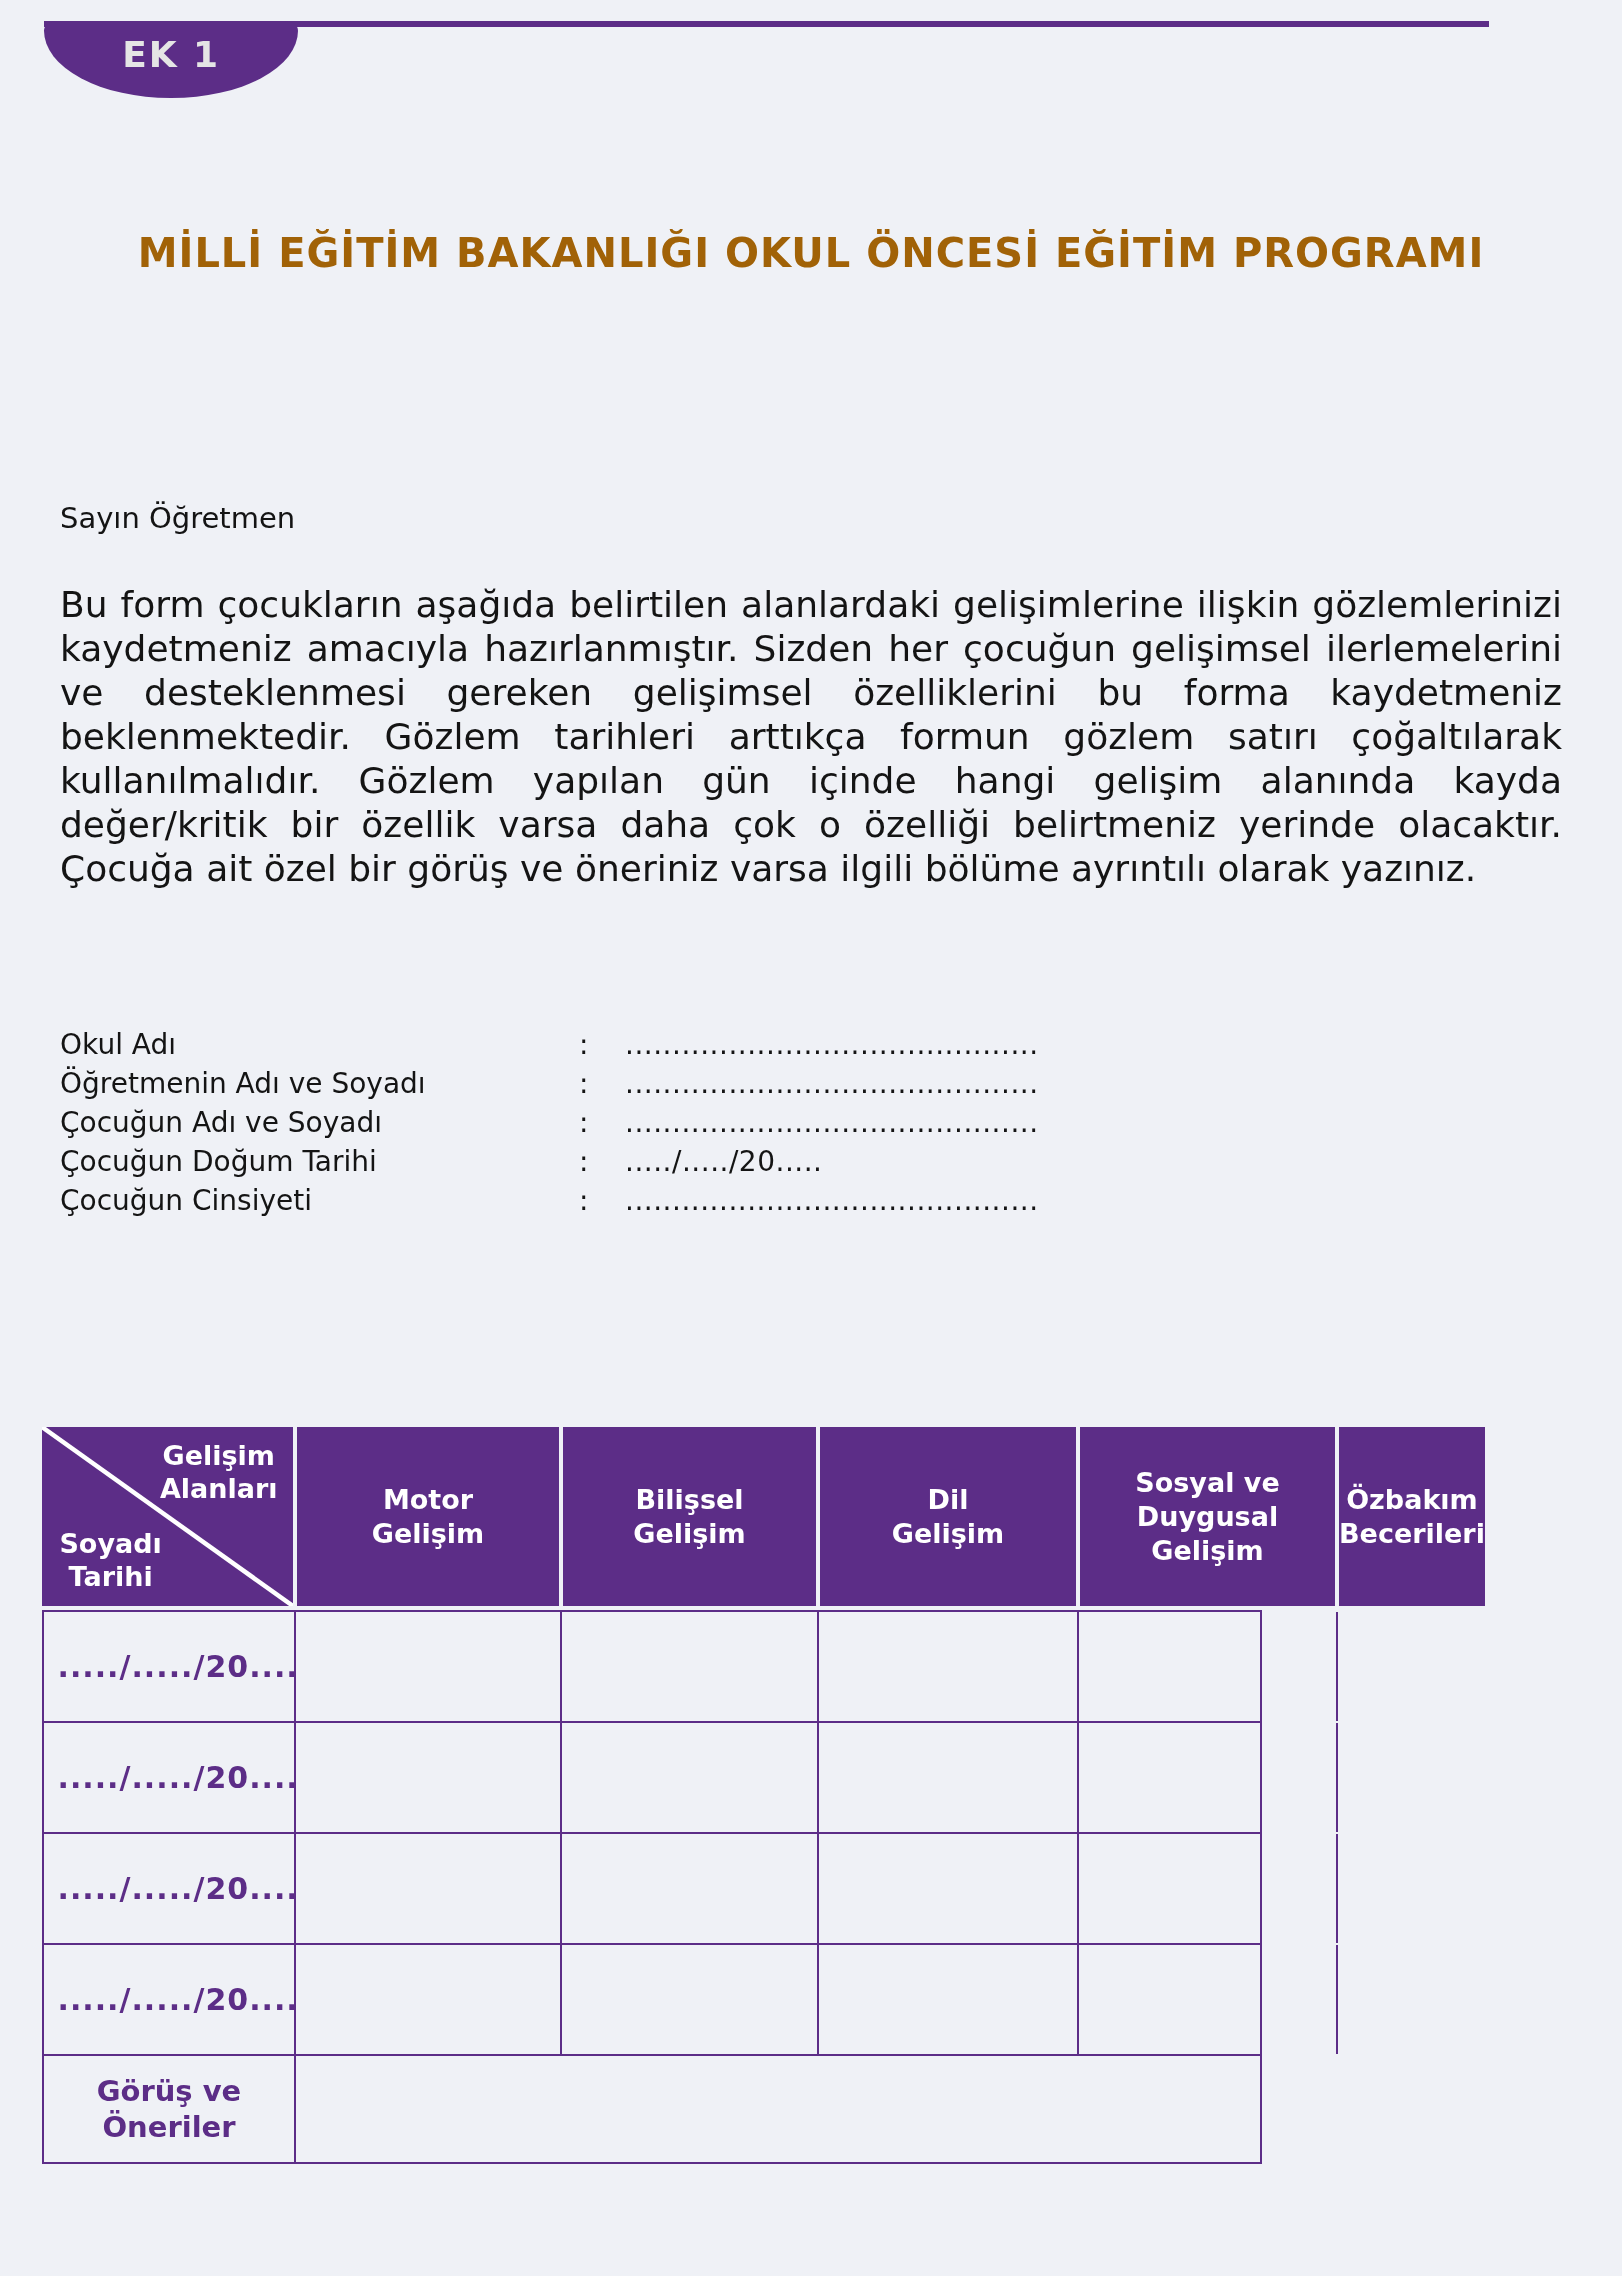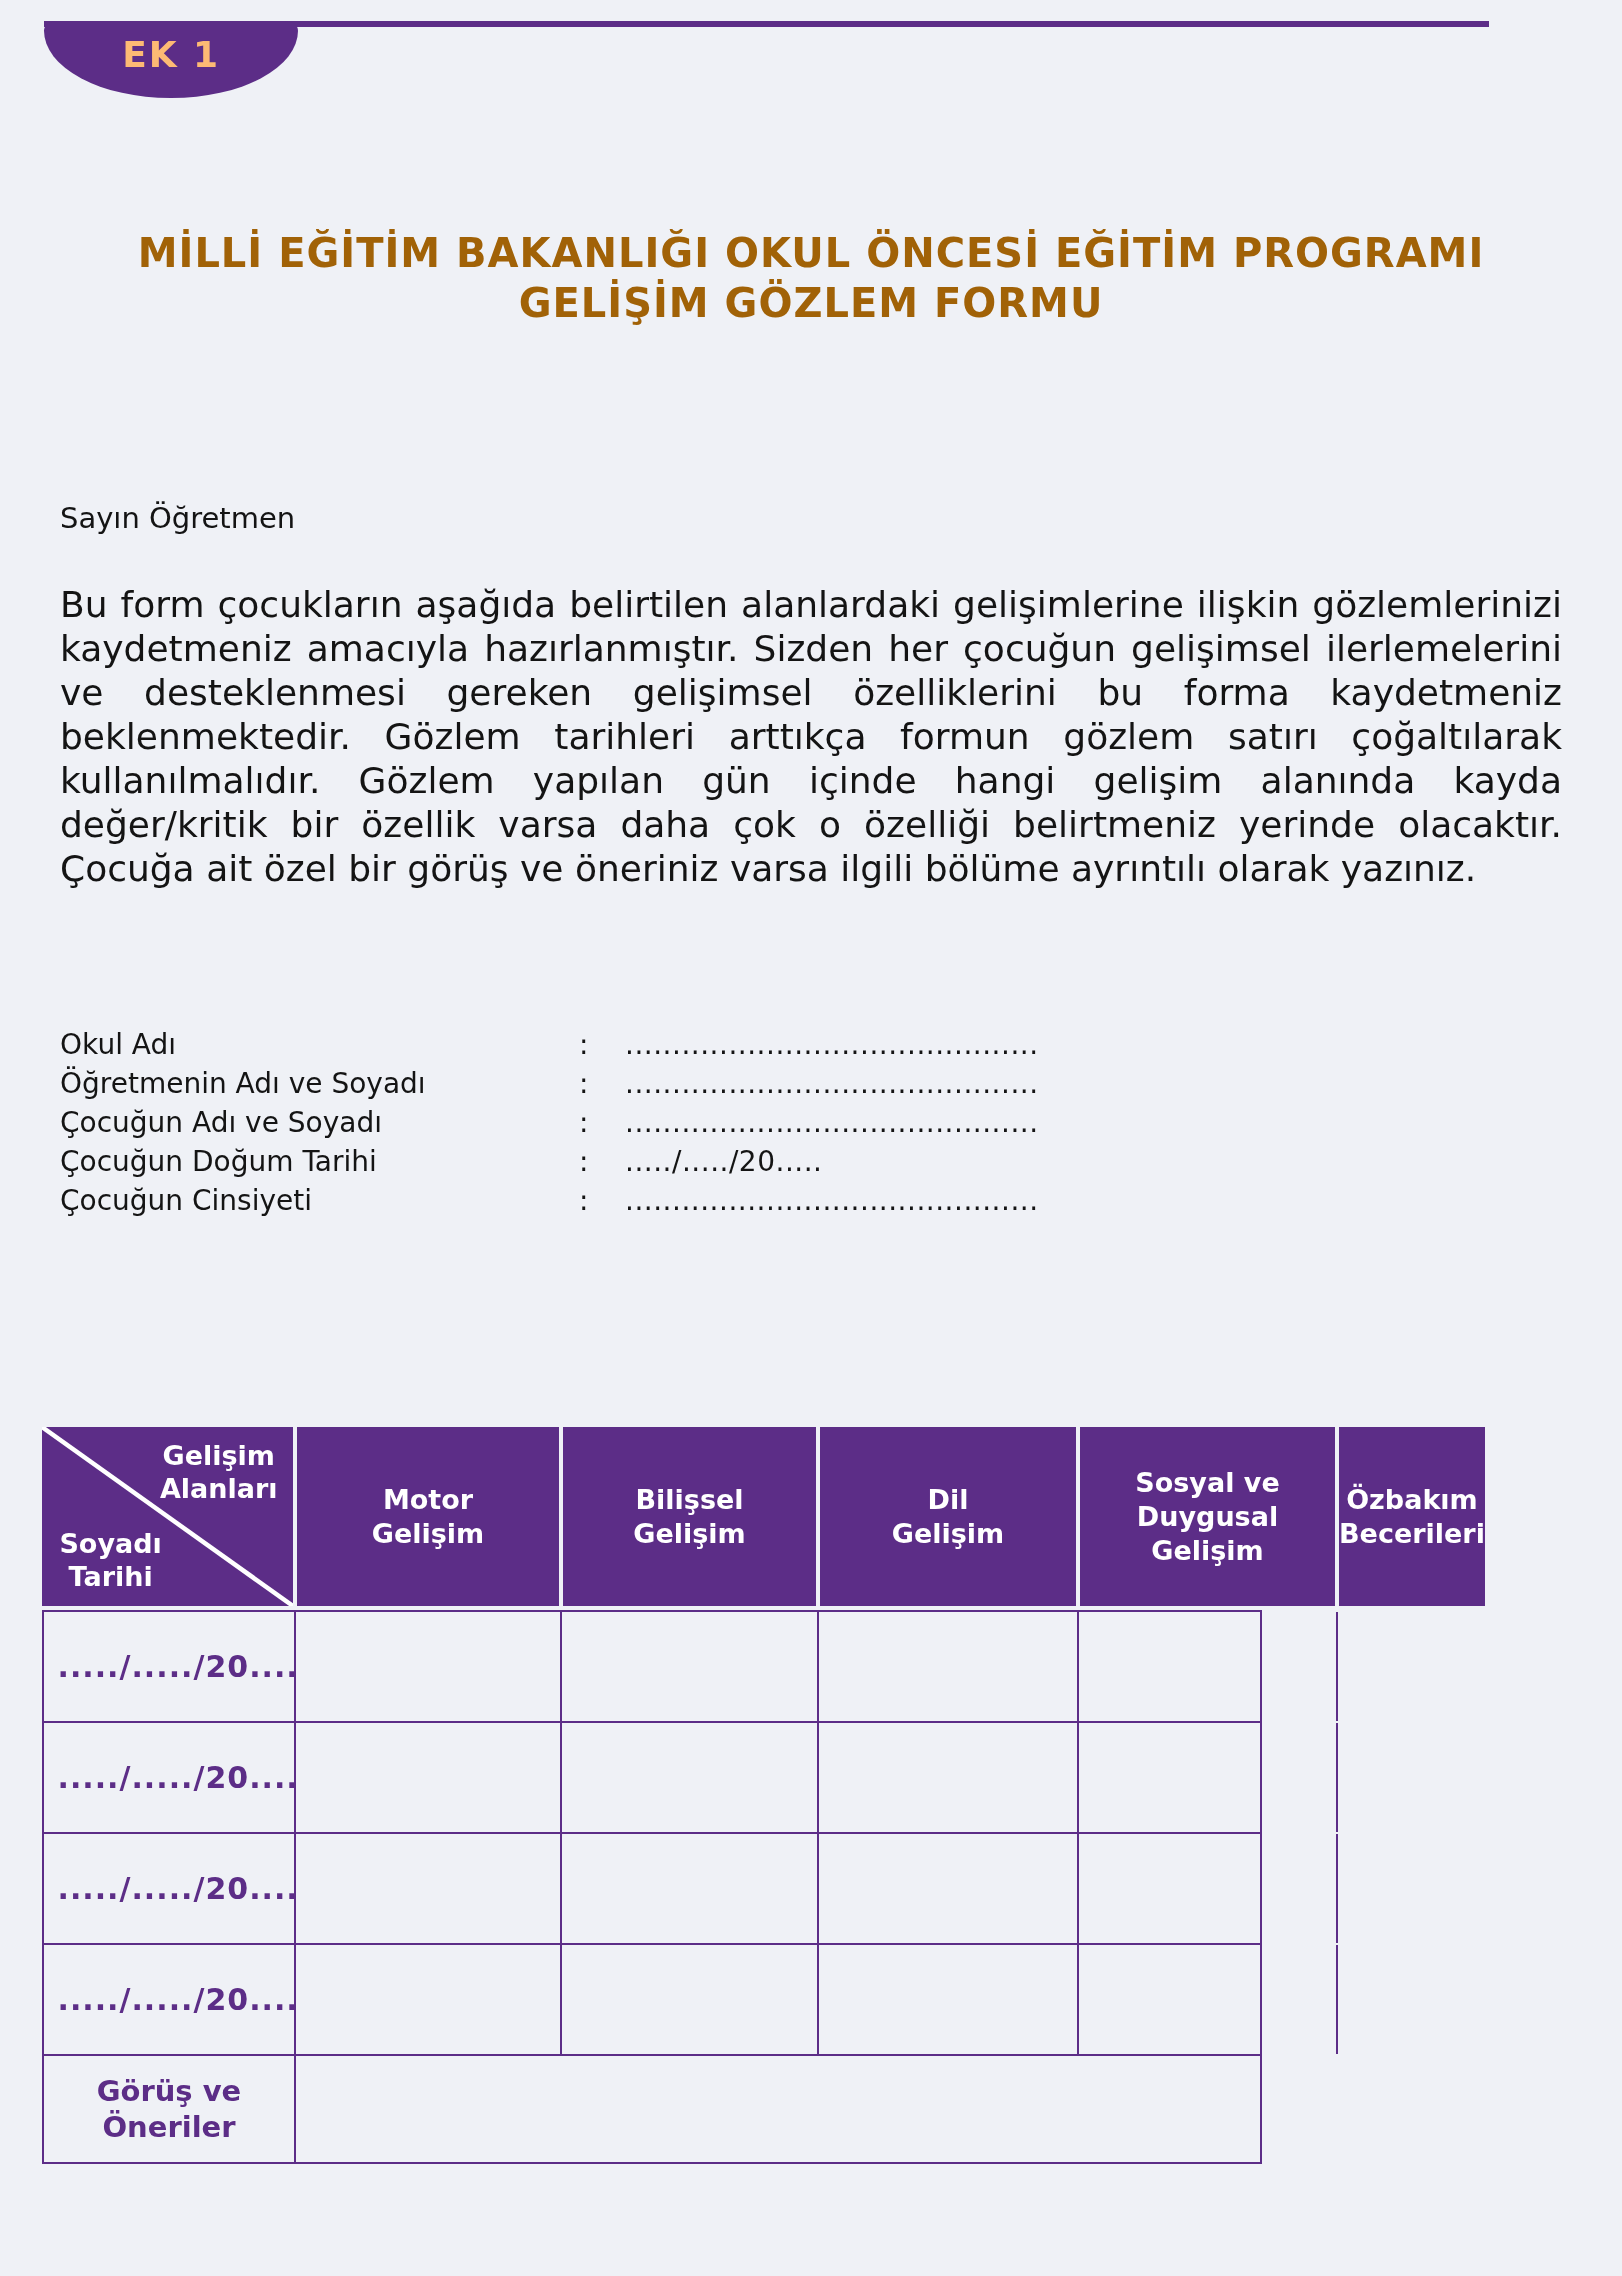--- a/index.html
+++ b/index.html
@@ -18,21 +18,21 @@
     width: 1445px; height: 5.8px; background: #5c2d87;
   }
   .ek-badge {
     position: absolute; left: 44px; top: 21px;
     width: 254px; height: 77px;
     background: #5c2d87;
     border-radius: 13.5px 13.5px 50% 50% / 9.7px 9.7px 88% 88%;
     display: flex; align-items: center; justify-content: center;
   }
   .ek-badge span {
-    color: #fdba74; font-size: 36px; font-weight: bold;
+    color: #e5e5e5; font-size: 36px; font-weight: bold;
     letter-spacing: 1.9px; padding-bottom: 9.7px;
   }
 
   
   .form-title {
     position: absolute; left: 0; top: 228px; width: 1622px;
     text-align: center; color: #a16207; font-weight: bold;
   }
   .form-title .t-line { font-size: 40px; line-height: 50px; letter-spacing: 1px; }
 
@@ -113,21 +113,20 @@
 <div class="page">
 
   <div class="top-rule"></div>
 
   <div class="ek-badge">
     <span>EK 1</span>
   </div>
 
   <div class="form-title">
     <div class="t-line">MİLLİ EĞİTİM BAKANLIĞI OKUL ÖNCESİ EĞİTİM PROGRAMI</div>
-    <div class="t-line">GELİŞİM GÖZLEM FORMU</div>
   </div>
 
   <div class="greeting">Sayın Öğretmen</div>
 
   <div class="intro">Bu form çocukların aşağıda belirtilen alanlardaki gelişimlerine ilişkin gözlemlerinizi kaydetmeniz amacıyla hazırlanmıştır. Sizden her çocuğun gelişimsel ilerlemelerini ve desteklenmesi gereken gelişimsel özelliklerini bu forma kaydetmeniz beklenmektedir. Gözlem tarihleri arttıkça formun gözlem satırı çoğaltılarak kullanılmalıdır. Gözlem yapılan gün içinde hangi gelişim alanında kayda değer/kritik bir özellik varsa daha çok o özelliği belirtmeniz yerinde olacaktır. Çocuğa ait özel bir görüş ve öneriniz varsa ilgili bölüme ayrıntılı olarak yazınız.</div>
 
   <div class="form-fields">
     <div class="field-row">
       <span class="field-label">Okul Adı</span>
       <span class="field-colon">:</span>

